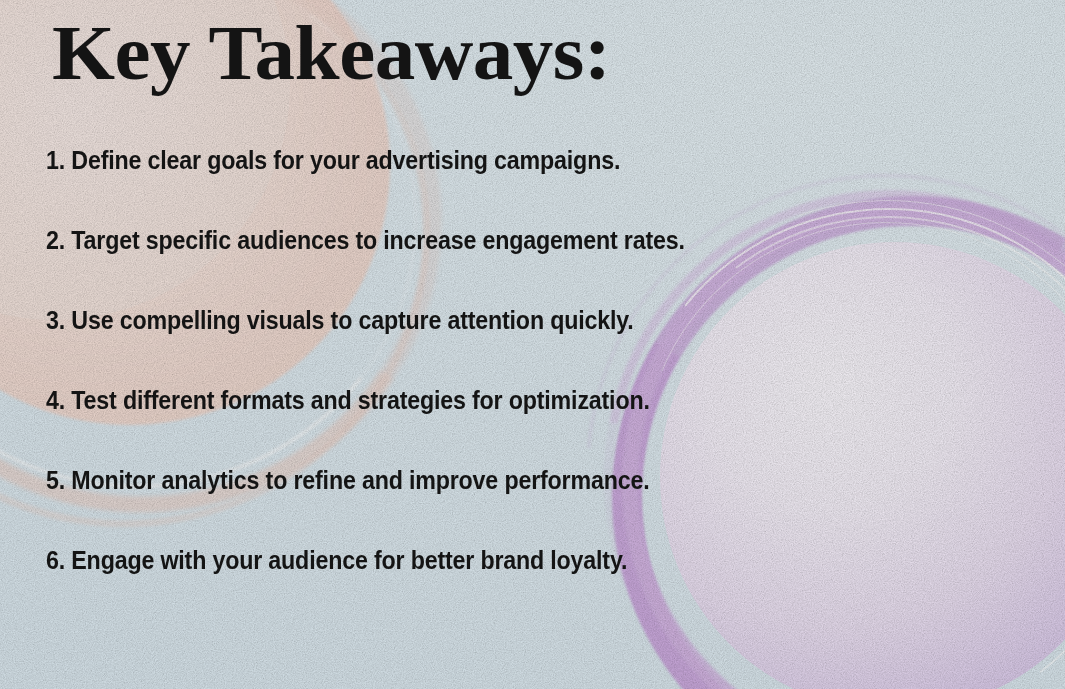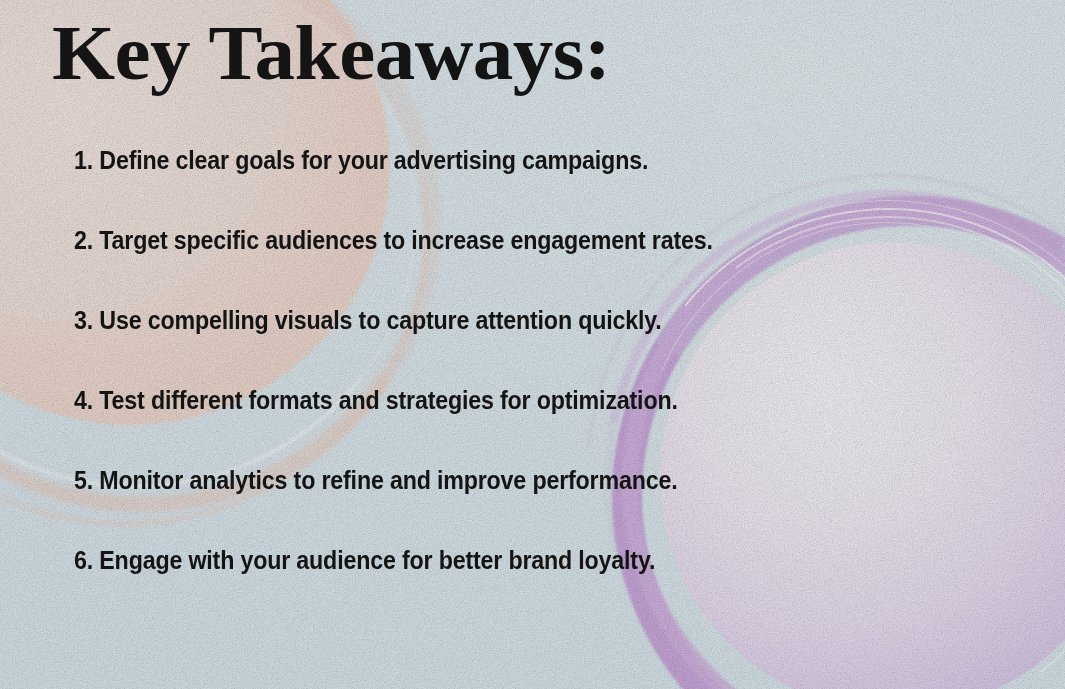--- a/index.html
+++ b/index.html
@@ -235,21 +235,21 @@
     line-height: 1.0;
     letter-spacing: -0.5px;
     color: #141414;
     transform: scaleX(1.04);
     transform-origin: left top;
     white-space: nowrap;
   }
 
   .list {
     position: absolute;
-    left: 74px;
+    left: 46px;
     top: 148px;
     width: 700px;
   }
 
   .list-item {
     font-family: "Liberation Sans Narrow", "Liberation Sans", sans-serif;
     font-weight: bold;
     font-size: 25px;
     line-height: 1.0;
     letter-spacing: -0.2px;

